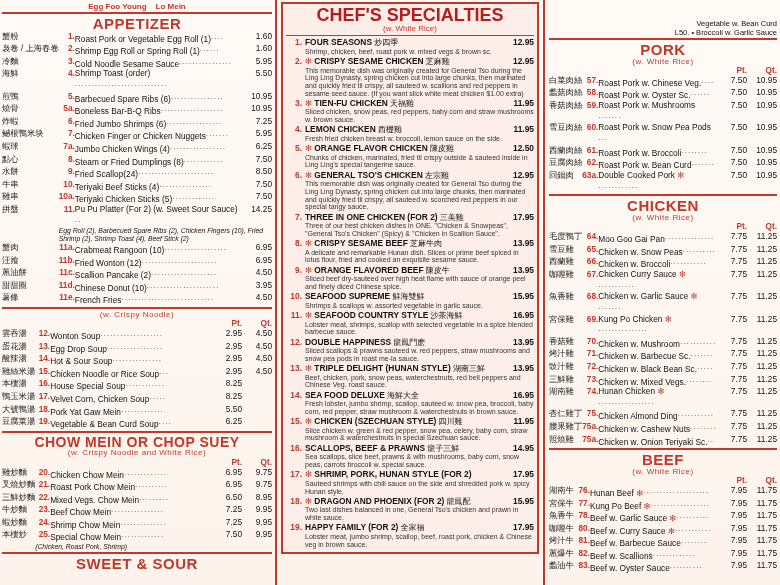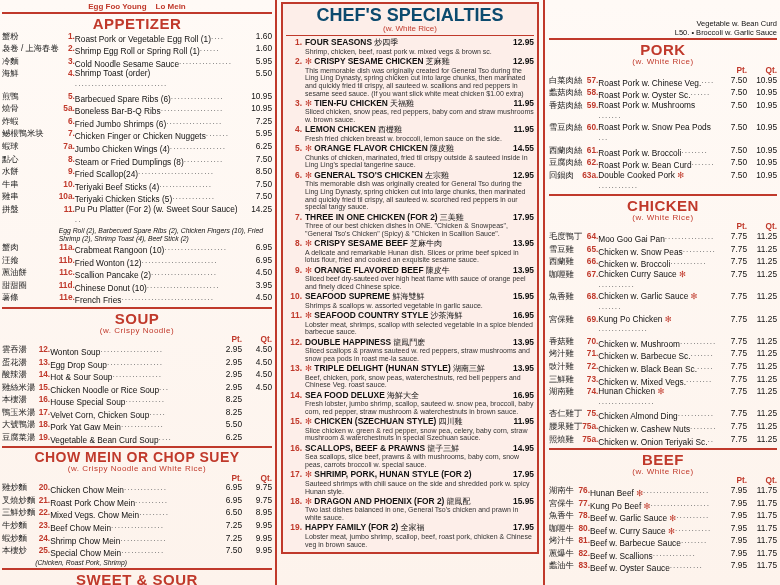--- a/index.html
+++ b/index.html
@@ -49,21 +49,21 @@
     color:#777;
     letter-spacing:1px;
     overflow:hidden;
     white-space:nowrap;
   }
   .ptqt{font-size:7.5px;font-weight:bold;color:#c0392b;text-align:right;}
   .spice{color:#c0392b;}
 
   
   .chefbox{border:2px solid #c0392b;background:#fdeee9;padding:2px 3px;}
-  .chefhead{text-align:center;color:#0c4a6e;font-weight:bold;font-size:18px;line-height:1;}
+  .chefhead{text-align:center;color:#b91c1c;font-weight:bold;font-size:18px;line-height:1;}
   .chefsub{text-align:center;color:#c0392b;font-size:8px;margin-bottom:2px;}
   table.chef{width:100%;border-collapse:collapse;}
   table.chef td{vertical-align:top;font-size:8.4px;line-height:1.15;padding:0 0 1.5px 0;}
   table.chef td.num{width:16px;color:#c0392b;font-weight:bold;text-align:right;padding-right:3px;}
   .chname{font-weight:bold;}
   .chcn{font-size:8px;font-weight:normal;}
   .chprice{float:right;font-weight:bold;}
   .topstrip{font-size:7.5px;color:#111;}
 </style>
 </head>
@@ -201,21 +201,20 @@
             <td class="cn">薯條</td>
             <td class="num">11e.</td>
             <td class="name"><span>French Fries</span><span class="dots"> ............................</span></td>
             <td class="pr">4.50</td>
           </tr>
         </tbody>
     </table>
 
     <div class="rule"></div>
     <div class="sectionbar">
-      <div class="ttl hdr-big">SOUP</div>
       <div class="sub">(w. Crispy Noodle)</div>
     </div>
     <table class="menu">
       <tbody id="tb-soup">
           <tr>
             <td></td>
             <td></td>
             <td></td>
             <td class="ptqt">Pt.</td>
             <td class="ptqt">Qt.</td>
@@ -368,21 +367,21 @@
             <tr>
               <td class="num">3.</td>
               <td><span class="chprice">11.95</span><span class="spice">✻ </span><span class="chname">TIEN-FU CHICKEN</span><span class="chcn"> 天福雞</span><span class="desc">Sliced chicken, snow peas, red peppers, baby corn and straw mushrooms w. brown sauce.</span></td>
             </tr>
             <tr>
               <td class="num">4.</td>
               <td><span class="chprice">11.95</span><span class="chname">LEMON CHICKEN</span><span class="chcn"> 西檚雞</span><span class="desc">Fresh fried chicken breast w. broccoli, lemon sauce on the side.</span></td>
             </tr>
             <tr>
               <td class="num">5.</td>
-              <td><span class="chprice">14.55</span><span class="spice">✻ </span><span class="chname">ORANGE FLAVOR CHICKEN</span><span class="chcn"> 陳皮雞</span><span class="desc">Chunks of chicken, marinated, fried til crispy outside &amp; sauteed inside in Ling Ling's special tangerine sauce.</span></td>
+              <td><span class="chprice">12.50</span><span class="spice">✻ </span><span class="chname">ORANGE FLAVOR CHICKEN</span><span class="chcn"> 陳皮雞</span><span class="desc">Chunks of chicken, marinated, fried til crispy outside &amp; sauteed inside in Ling Ling's special tangerine sauce.</span></td>
             </tr>
             <tr>
               <td class="num">6.</td>
               <td><span class="chprice">12.95</span><span class="spice">✻ </span><span class="chname">GENERAL TSO'S CHICKEN</span><span class="chcn"> 左宗雞</span><span class="desc">This memorable dish was originally created for General Tso during the Ling Ling Dynasty, spring chicken cut into large chunks, then marinated and quickly fried til crispy, all sauteed w. scorched red peppers in our special tangy sauce.</span></td>
             </tr>
             <tr>
               <td class="num">7.</td>
               <td><span class="chprice">17.95</span><span class="chname">THREE IN ONE CHICKEN (FOR 2)</span><span class="chcn"> 三美雞</span><span class="desc">Three of our best chicken dishes in ONE. "Chicken &amp; Snowpeas", "General Tso's Chicken" (Spicy) &amp; "Chicken in Scallion Sauce".</span></td>
             </tr>
             <tr>

